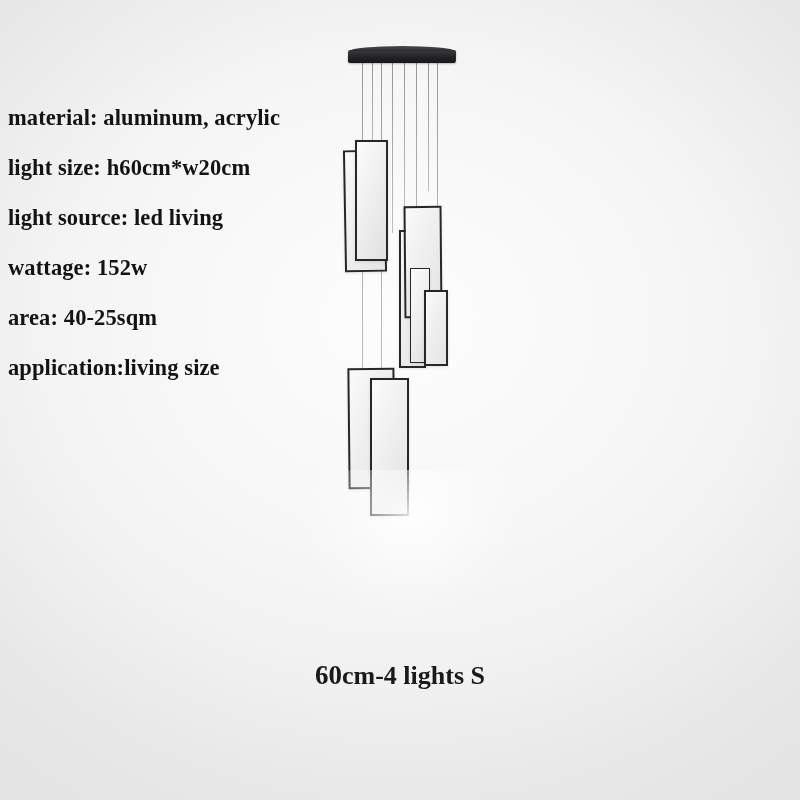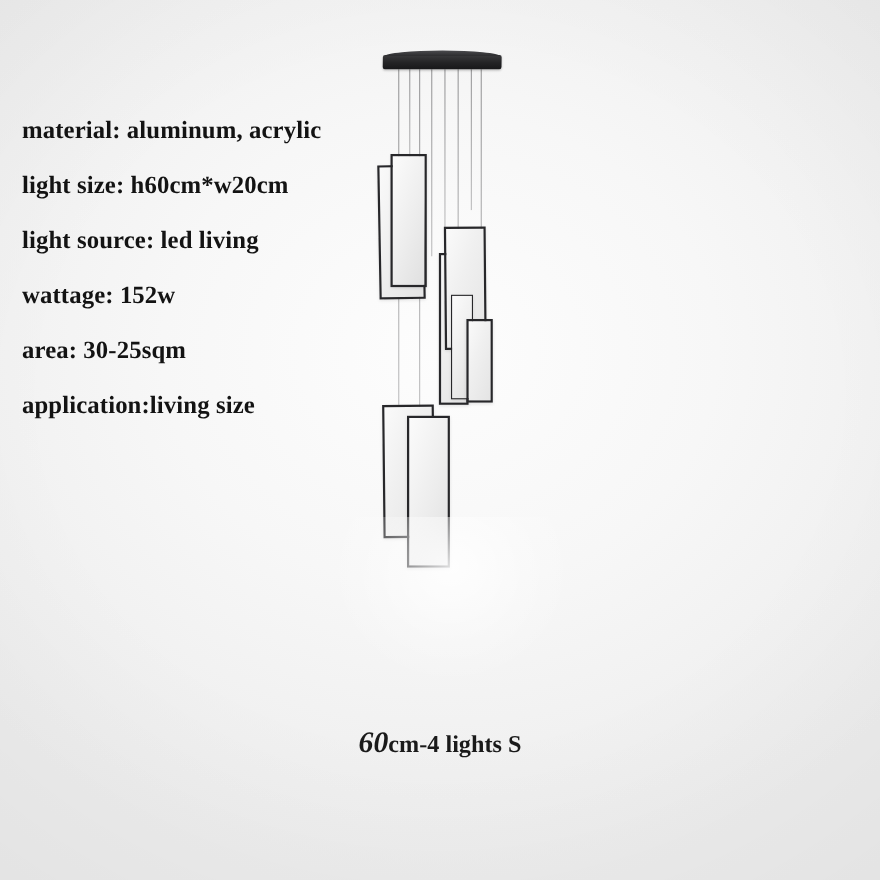--- a/index.html
+++ b/index.html
@@ -23,21 +23,20 @@
     background: radial-gradient(ellipse 70% 60% at 50% 40%, #fdfdfd 0%, #f7f7f7 45%, #f1f1f1 75%, #ececec 100%);
   }
 
   
   #spec-list {
     position: absolute;
     left: 8px;
     top: 104px;
     width: 380px;
     z-index: 40;
-    margin-left: 12px;
   }
   .spec-line {
     font-family: "Liberation Serif", serif;
     font-weight: bold;
     font-size: 22.5px;
     color: #131313;
     line-height: 27px;
     margin-bottom: 23px;
     white-space: nowrap;
     letter-spacing: 0.1px;
@@ -51,26 +50,25 @@
     width: 800px;
     text-align: center;
     z-index: 40;
   }
   #caption .cap-num {
     font-family: "Liberation Serif", serif;
     font-weight: bold;
     font-size: 27px;
     color: #1a1a1a;
     vertical-align: baseline;
-    font-style: italic;
   }
   #caption .cap-rest {
     font-family: "Liberation Serif", serif;
     font-weight: bold;
-    font-size: 22px;
+    font-size: 26px;
     color: #1a1a1a;
     vertical-align: baseline;
   }
 
   
   #lamp {
     position: absolute;
     left: 0; top: 0;
     width: 800px; height: 800px;
     z-index: 20;
@@ -170,21 +168,21 @@
     <div class="glow"></div>
   </div>
 
   <div class="vignette"></div>
 
   <div id="spec-list">
     <div class="spec-line">material: aluminum, acrylic</div>
     <div class="spec-line">light size: h60cm*w20cm</div>
     <div class="spec-line">light source: led living</div>
     <div class="spec-line">wattage: 152w</div>
-    <div class="spec-line">area: 30-25sqm</div>
+    <div class="spec-line">area: 40-25sqm</div>
     <div class="spec-line">application:living size</div>
   </div>
 
   <div id="caption">
     <span class="cap-num">60</span><span class="cap-rest">cm-4 lights S</span>
   </div>
 
 </div>
 
 </body></html>

